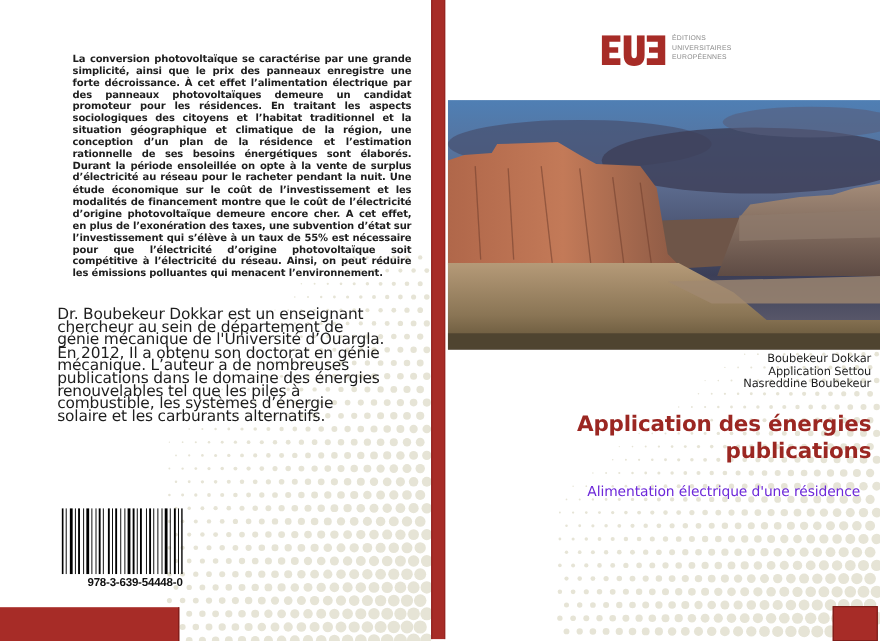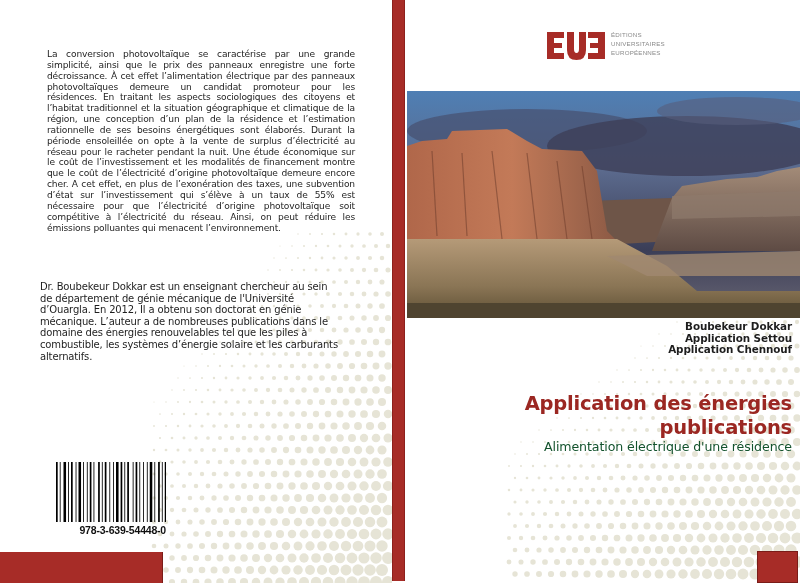--- a/index.html
+++ b/index.html
@@ -7,27 +7,27 @@
   body { position: relative; font-family: "DejaVu Sans", "Liberation Sans", sans-serif; color: #1a1a1a; }
 
   .back-cover { position: absolute; left: 0; top: 0; width: 392px; height: 583px; background: #ffffff; overflow: hidden; }
   .front-cover { position: absolute; left: 405px; top: 0; width: 395px; height: 583px; background: #ffffff; overflow: hidden; }
   .spine { position: absolute; left: 392px; top: 0; width: 13px; height: 581px; background: #a72c27; border-left: 1px solid #8d201c; border-right: 1px solid #8d201c; }
 
   .dots { position: absolute; }
   .dots svg { display: block; }
 
   .summary {
-    position: absolute; left: 47px; top: 49px; width: 308px;
+    position: absolute; left: 66px; top: 49px; width: 308px;
     font-size: 9.1px; line-height: 10.85px; text-align: justify; color: #1e1e1e;
-    letter-spacing: -0.15px; word-spacing: 0px;
+    letter-spacing: -0.15px; word-spacing: 0px; font-weight: bold;
   }
   .bio {
-    position: absolute; left: 40px; top: 281px; width: 300px;
-    font-size: 10px; line-height: 11.6px; color: #1e1e1e; letter-spacing: -0.15px;
+    position: absolute; left: 52px; top: 281px; width: 300px;
+    font-size: 14px; line-height: 11.6px; color: #1e1e1e; letter-spacing: -0.15px;
   }
 
   .barcode { position: absolute; left: 56px; top: 462px; width: 110px; height: 60px; }
   .isbn {
     position: absolute; left: 56px; top: 524px; width: 110px; text-align: right;
     font-size: 10.5px; font-weight: bold; color: #111; letter-spacing: -0.2px;
     font-family: "Liberation Sans", sans-serif;
   }
   .back-red-band { position: absolute; left: 0; top: 552px; width: 163px; height: 31px; background: #a72c27; border-right: 1px solid #7a1c18; }
 
@@ -37,32 +37,32 @@
     position: absolute; left: 64px; top: 0; font-family: "Liberation Sans", sans-serif;
     font-size: 6.2px; line-height: 9.2px; color: #8a8a8a; letter-spacing: 0.2px;
   }
   .logo-text span { display: block; }
 
   .photo { position: absolute; left: 2px; top: 91px; width: 393px; height: 227px; overflow: hidden; }
   .photo svg { display: block; }
 
   .authors {
     position: absolute; right: 8px; top: 321px; text-align: right;
-    font-size: 10.4px; line-height: 11.6px; color: #1e1e1e; letter-spacing: -0.1px; font-weight: bold;
+    font-size: 10.4px; line-height: 11.6px; color: #1e1e1e; letter-spacing: -0.1px;
   }
   .authors span { display: block; }
 
   .title {
     position: absolute; right: 8px; top: 374px; text-align: right;
-    font-size: 19.5px; line-height: 24px; font-weight: bold; color: #9b2722; letter-spacing: -0.2px; margin-top: 18px;
+    font-size: 19.5px; line-height: 24px; font-weight: bold; color: #9b2722; letter-spacing: -0.2px;
   }
   .title span { display: block; }
   .subtitle {
-    position: absolute; right: 8px; top: 439px; text-align: right;
-    font-size: 12.6px; color: #14532d; letter-spacing: -0.1px;
+    position: absolute; right: 18px; top: 439px; text-align: right;
+    font-size: 12.6px; color: #6d28d9; letter-spacing: -0.1px;
   }
 
   .front-red-square { position: absolute; left: 352px; top: 551px; width: 41px; height: 32px; background: #a72c27; border: 1px solid #7a1c18; }
 </style>
 </head>
 <body>
 
 <div class="back-cover">
   <div class="dots" style="left:150px; top:230px;">
     <svg id="back-dots" width="242" height="353" viewBox="0 0 242 353">
@@ -1154,21 +1154,21 @@
 
       <path d="M0 148 L210 148 L260 175 L290 200 L393 200 L393 227 L0 227 Z" fill="url(#ground)"></path>
       <path d="M200 165 L393 160 L393 185 L240 185 Z" fill="#a08870" opacity="0.8"></path>
       <rect x="0" y="212" width="393" height="15" fill="#4f4430"></rect>
     </svg>
   </div>
 
   <div class="authors">
     <span>Boubekeur Dokkar</span>
     <span>Application Settou</span>
-    <span>Application Chennouf</span>
+    <span>Nasreddine Boubekeur</span>
   </div>
 
   <h1 class="title">
     <span>Application des énergies</span>
     <span>publications</span>
   </h1>
   <div class="subtitle">Alimentation électrique d'une résidence</div>
 
   <div class="front-red-square"></div>
 </div>

